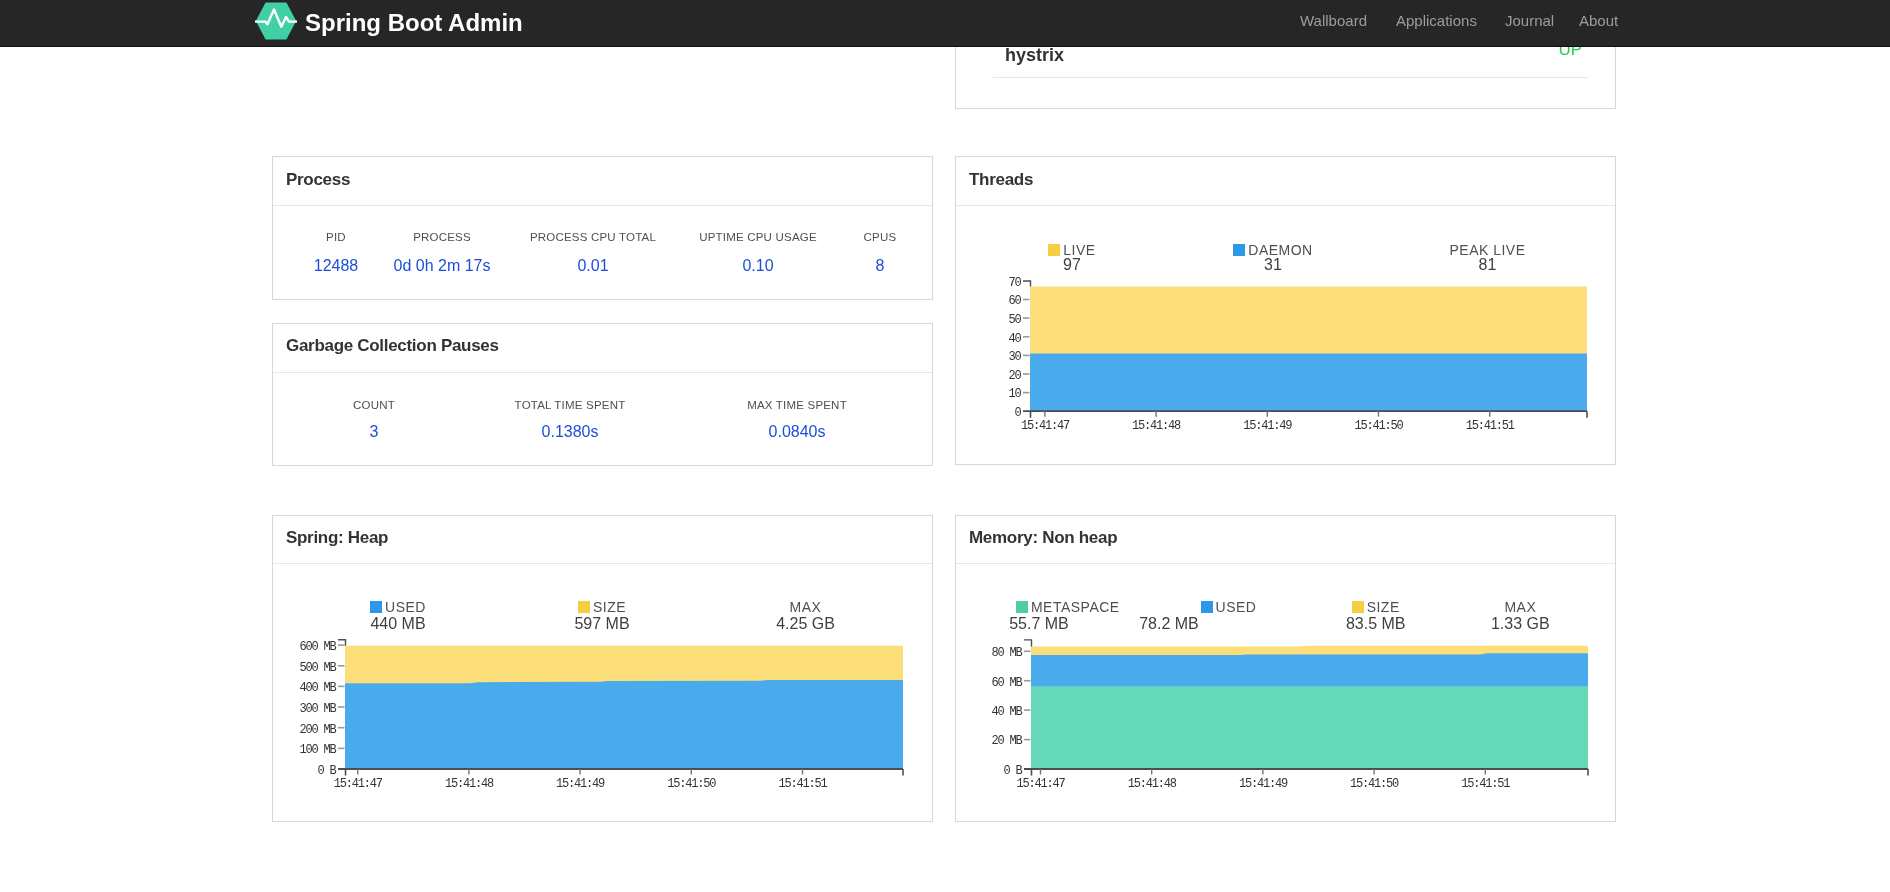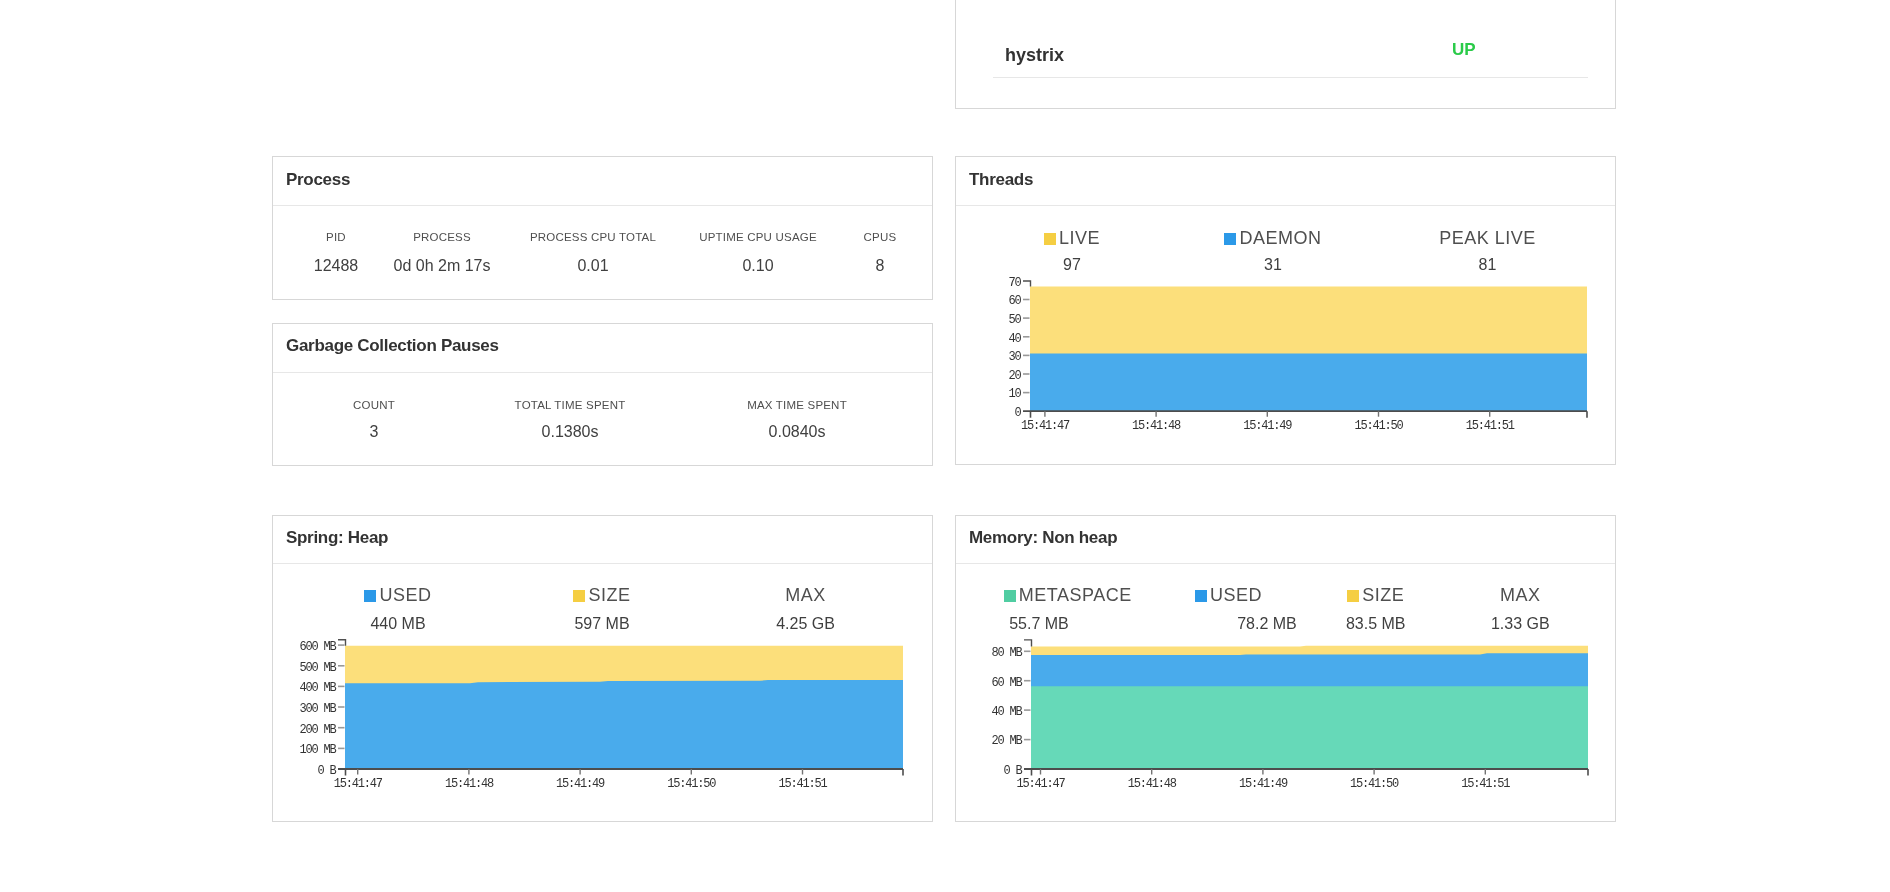--- a/index.html
+++ b/index.html
@@ -10,42 +10,53 @@
          background:#262626; border-bottom:1px solid #0e0e0e; z-index:50; }
   #logo { position:absolute; left:255px; top:2px; }
   #brand { position:absolute; left:305px; top:8.5px; font-size:24px; font-weight:bold;
            color:#fff; line-height:28px; white-space:nowrap; }
   .nlink { position:absolute; top:13px; font-size:15px; color:#9d9d9d; line-height:16px; }
   .card { position:absolute; background:#fff; border:1px solid #d7d7d7; box-sizing:border-box; }
   .ctitle { position:absolute; font-size:17px; letter-spacing:-0.3px; font-weight:bold; color:#333; line-height:20px; white-space:nowrap; z-index:5; }
   .cdiv { position:absolute; height:1px; background:#e7e7e7; z-index:5; }
   .tlab { position:absolute; font-size:11.5px; color:#4f4f4f; letter-spacing:0.2px;
           text-align:center; line-height:14px; white-space:nowrap; z-index:5; }
-  .lcell { position:absolute; font-size:18px; color:#4f4f4f; letter-spacing:0.5px;
-           text-align:center; line-height:15px; white-space:nowrap; z-index:5; }
-  .tval { position:absolute; font-size:16px; color:#404040; text-align:center;
+  .lcell { position:absolute; font-size:14px; color:#4f4f4f; letter-spacing:0.5px;
+           text-align:center; line-height:15px; white-space:nowrap; z-index:5;margin-top:12px; }
+  .tval { position:absolute; font-size:16px; color:#1d4ed8; text-align:center;
           line-height:19px; white-space:nowrap; z-index:5; }
   .vcell { position:absolute; font-size:16px; color:#3f3f3f; text-align:center;
            line-height:19px; white-space:nowrap; z-index:5; }
   .sq { display:inline-block; width:12px; height:12px; margin-right:3px; position:relative; top:1px; }
   .chart { position:absolute; }
   .ax { font-family:"Liberation Mono", monospace; font-size:12px; letter-spacing:-1.2px; fill:#333; }
   #hyst { position:absolute; left:1005px; top:45px; font-size:18px; font-weight:bold; color:#333; line-height:20px; z-index:5; }
-  #hup { position:absolute; left:1452px; top:40px; width:130px; font-size:17px; font-weight:bold;
-         color:#2ACB49; line-height:19px; z-index:5; }
+  #hup { position:absolute; left:1452px; top:40px; width:130px; font-size:17px; font-weight:normal;
+         color:#2ACB49; text-align:right; line-height:19px; z-index:5; }
 </style>
 </head>
 <body>
 <div id="page">
 
   <div class="card" style="left:955px;top:-30px;width:661px;height:139px"></div>
   <div id="hyst">hystrix</div>
   <div id="hup">UP</div>
   <div class="cdiv" style="left:992.6px;top:76.6px;width:595px"></div>
 
+  <div id="nav">
+    <svg id="logo" width="42" height="40" viewBox="0 0 42 40">
+<polygon points="10.6,0.6 31.4,0.6 41.2,19 31.4,37.4 10.6,37.4 0.8,19" fill="#41D0A5"></polygon>
+<polyline points="0.8,19.6 10.3,19.6 12.4,22.2 19.0,7.5 26.3,24.8 31.0,15.0 33.9,19.6 41.2,19.6" fill="none" stroke="#fff" stroke-width="2.4" stroke-linejoin="round" stroke-linecap="round"></polyline>
+</svg>
+    <div id="brand">Spring Boot Admin</div>
+    <div class="nlink" style="left:1300px">Wallboard</div>
+    <div class="nlink" style="left:1396px">Applications</div>
+    <div class="nlink" style="left:1505px">Journal</div>
+    <div class="nlink" style="left:1579px">About</div>
+  </div>
 
   <div class="card" style="left:272px;top:156px;width:661px;height:144px"></div>
   <div class="ctitle" style="left:286px;top:170px">Process</div>
   <div class="cdiv" style="left:273px;top:205px;width:659px"></div>
   <div class="tlab" style="left:226.0px;top:230px;width:220px">PID</div>
 <div class="tval" style="left:226.0px;top:255.5px;width:220px">12488</div>
 <div class="tlab" style="left:332.0px;top:230px;width:220px">PROCESS</div>
 <div class="tval" style="left:332.0px;top:255.5px;width:220px">0d 0h 2m 17s</div>
 <div class="tlab" style="left:483.0px;top:230px;width:220px">PROCESS CPU TOTAL</div>
 <div class="tval" style="left:483.0px;top:255.5px;width:220px">0.01</div>
@@ -146,21 +157,21 @@
 <line x1="530.5" y1="141.0" x2="530.5" y2="146.5" stroke="#737373" stroke-width="1.4"></line>
 <text x="530.5" y="159.0" text-anchor="middle" class="ax">15:41:51</text>
 </svg>
 
   <div class="card" style="left:955px;top:514.5px;width:661px;height:307px"></div>
   <div class="ctitle" style="left:969px;top:527.5px">Memory: Non heap</div>
   <div class="cdiv" style="left:956px;top:562.5px;width:659px"></div>
   <div class="lcell" style="left:957.8px;top:588px;width:220px"><span class="sq" style="background:#50CDA2"></span>METASPACE</div>
 <div class="vcell" style="left:929px;top:613.5px;width:220px">55.7 MB</div>
 <div class="lcell" style="left:1118.5px;top:588px;width:220px"><span class="sq" style="background:#2B99E8"></span>USED</div>
-<div class="vcell" style="left:1157px;top:613.5px;width:220px">78.2 MB</div>
+<div class="vcell" style="left:1059px;top:613.5px;width:220px">78.2 MB</div>
 <div class="lcell" style="left:1265.7px;top:588px;width:220px"><span class="sq" style="background:#F5CE42"></span>SIZE</div>
 <div class="vcell" style="left:1265.7px;top:613.5px;width:220px">83.5 MB</div>
 <div class="lcell" style="left:1410.3px;top:588px;width:220px">MAX</div>
 <div class="vcell" style="left:1410.3px;top:613.5px;width:220px">1.33 GB</div>
   <svg class="chart" style="left:955px;top:628px" width="660" height="172">
 <polygon points="76.0,18.4 345.0,18.4 351.0,17.8 633.0,17.8 633.0,141.0 76.0,141.0" fill="#FCDF7B"></polygon>
 <polygon points="76.0,27.0 285.0,27.0 291.0,26.4 525.0,26.4 532.0,25.3 633.0,25.3 633.0,141.0 76.0,141.0" fill="#49ABEC"></polygon>
 <polygon points="76.0,58.3 633.0,58.3 633.0,141.0 76.0,141.0" fill="#66D9B8"></polygon>
 <polyline points="69.0,11.9 76.5,11.9 76.5,18.4" fill="none" stroke="#4f4f4f" stroke-width="1.4"></polyline>
 <line x1="69.0" y1="111.6" x2="75.5" y2="111.6" stroke="#999" stroke-width="1.6"></line>

